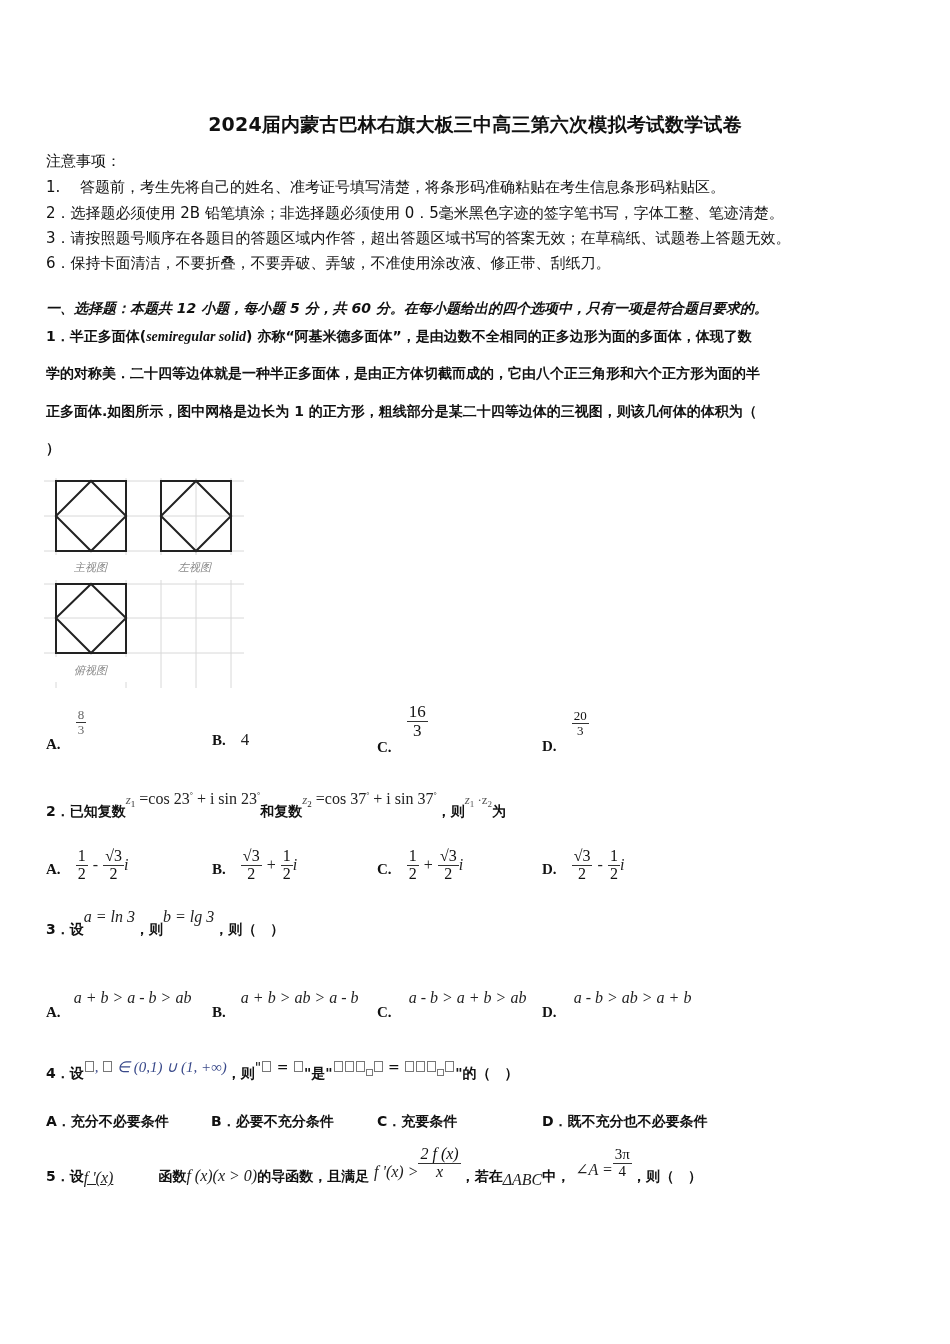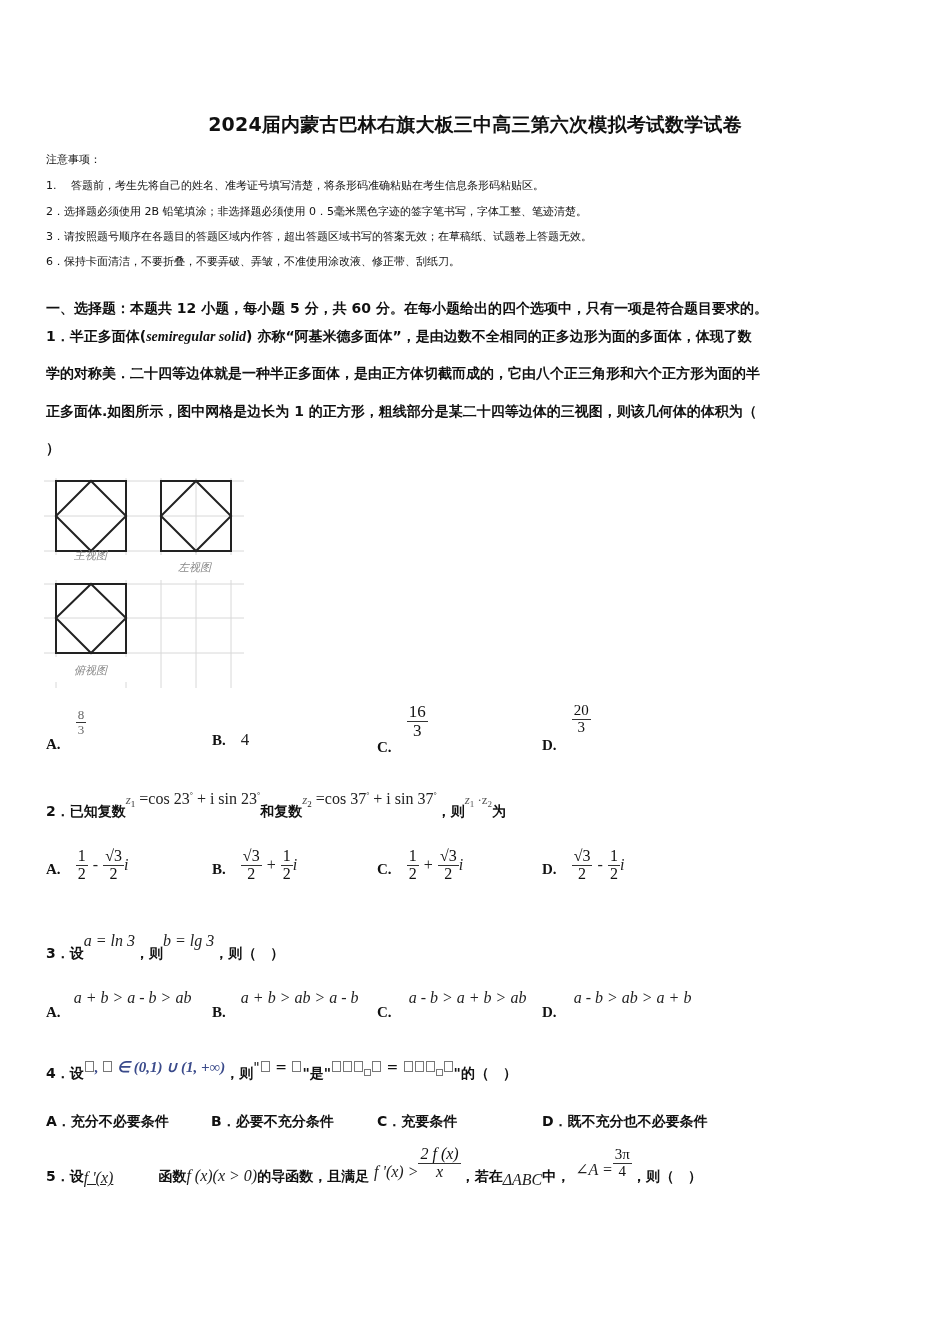--- a/index.html
+++ b/index.html
@@ -1,47 +1,47 @@
 <!DOCTYPE html>
 <html><head>
 <meta charset="utf-8">
 <style>
   html, body { margin:0; padding:0; background:#ffffff; }
   body { width:950px; height:1344px; position:relative; overflow:hidden;
          font-family:"DejaVu Sans", sans-serif; color:#111; }
   .abs { position:absolute; white-space:nowrap; }
   .title { left:0; width:950px; top:112px; text-align:center; font-size:19px; font-weight:bold; letter-spacing:0.2px; }
-  .note { font-size:11px; left:46px; }
+  .note { font-size:15px; left:46px; }
   .q { font-size:14px; font-weight:bold; left:46px; }
   .serif { font-family:"Liberation Serif", "DejaVu Serif", serif; }
   .math { font-family:"Liberation Serif", "DejaVu Serif", serif; font-weight:normal; font-size:16px; color:#222; }
   .it { font-style:italic; }
   .opt-label { font-family:"Liberation Serif", serif; font-weight:bold; font-size:15px; }
   .frac { display:inline-flex; flex-direction:column; align-items:center; vertical-align:middle; font-family:"Liberation Serif", serif; font-weight:normal; line-height:1.05; }
   .frac .num { padding:0 2px; border-bottom:1px solid #333; }
   .frac .den { padding:0 2px; }
   .sub { font-size:9px; vertical-align:-3px; }
   .sup { font-size:8px; vertical-align:6px; }
   .ph { display:inline-block; width:7px; height:9px; border:1px solid #777; margin:0 1px; vertical-align:0; }
   .ph-s { display:inline-block; width:5px; height:5px; border:1px solid #777; vertical-align:-4px; }
-  .blue { color:#3a4a8a; font-family:"Liberation Serif", serif; font-style:italic; font-weight:bold; font-size:15px; }
+  .blue { color:#3a4a8a; font-family:"Liberation Serif", serif; font-style:italic; font-weight:normal; font-size:15px; }
   .figlabel { font-family:"Liberation Serif", serif; font-style:italic; font-size:11px; color:#888; font-weight:normal; }
 </style>
 </head>
 <body>
 
 <div class="abs title">2024届内蒙古巴林右旗大板三中高三第六次模拟考试数学试卷</div>
 
 <div class="abs note" style="top:152px;">注意事项：</div>
 <div class="abs note" style="top:178px;">1.　 答题前，考生先将自己的姓名、准考证号填写清楚，将条形码准确粘贴在考生信息条形码粘贴区。</div>
 <div class="abs note" style="top:204px;">2．选择题必须使用 2B 铅笔填涂；非选择题必须使用 0．5毫米黑色字迹的签字笔书写，字体工整、笔迹清楚。</div>
 <div class="abs note" style="top:229px;">3．请按照题号顺序在各题目的答题区域内作答，超出答题区域书写的答案无效；在草稿纸、试题卷上答题无效。</div>
 <div class="abs note" style="top:254px;">6．保持卡面清洁，不要折叠，不要弄破、弄皱，不准使用涂改液、修正带、刮纸刀。</div>
 
-<div class="abs q" style="top:300px;">一、选择题：本题共 12 小题，每小题 5 分，共 60 分。在每小题给出的四个选项中，只有一项是符合题目要求的。</div>
+<div class="abs q" style="top:300px;font-style:italic;">一、选择题：本题共 12 小题，每小题 5 分，共 60 分。在每小题给出的四个选项中，只有一项是符合题目要求的。</div>
 
 <div class="abs q" style="top:328px;">
   <span>1．半正多面体(</span><span class="serif it">semiregular solid</span><span>) 亦称“阿基米德多面体”，是由边数不全相同的正多边形为面的多面体，体现了数</span>
 </div>
 <div class="abs q" style="top:365px;">学的对称美．二十四等边体就是一种半正多面体，是由正方体切截而成的，它由八个正三角形和六个正方形为面的半</div>
 <div class="abs q" style="top:403px;">正多面体.如图所示，图中网格是边长为 1 的正方形，粗线部分是某二十四等边体的三视图，则该几何体的体积为（</div>
 <div class="abs q" style="top:440px;">）</div>
 
 <div class="abs" style="left:44px; top:478px; width:200px; height:210px;">
   <svg width="200" height="210" viewBox="0 0 200 210">
@@ -64,21 +64,21 @@
     </g>
     <g fill="none" stroke="#222" stroke-width="2">
       <rect x="12" y="3" width="70" height="70"></rect>
       <polygon points="47,3 82,38 47,73 12,38"></polygon>
       <rect x="117" y="3" width="70" height="70"></rect>
       <polygon points="152,3 187,38 152,73 117,38"></polygon>
       <rect x="12" y="106" width="70" height="69"></rect>
       <polygon points="47,106 82,140 47,175 12,140"></polygon>
     </g>
   </svg>
-  <div class="abs figlabel" style="left:30px; top:70px;">主视图</div>
+  <div class="abs figlabel" style="left:30px; top:82px;">主视图</div>
   <div class="abs figlabel" style="left:134px; top:82px;">左视图</div>
   <div class="abs figlabel" style="left:30px; top:185px;">俯视图</div>
 </div>
 
 <div class="abs" style="left:46px; top:708px;">
   <span class="opt-label" style="position:relative; top:22px;">A.</span>
   <span class="frac" style="font-size:13px; color:#666; margin-left:10px;">
       <span class="num">8</span>
       <span class="den">3</span>
     </span>
@@ -89,21 +89,21 @@
 </div>
 <div class="abs" style="left:377px; top:703px;">
   <span class="opt-label" style="position:relative; top:26px;">C.</span>
   <span class="frac" style="font-size:17px; margin-left:10px;">
       <span class="num">16</span>
       <span class="den">3</span>
     </span>
 </div>
 <div class="abs" style="left:542px; top:703px;">
   <span class="opt-label" style="position:relative; top:26px;">D.</span>
-  <span class="frac" style="font-size:15px; margin-left:10px;">
+  <span class="frac" style="font-size:13px; margin-left:10px;margin-top:6px;">
       <span class="num">20</span>
       <span class="den">3</span>
     </span>
 </div>
 
 <div class="abs q" style="top:790px;">
   <span style="position:relative; top:12px;">2．已知复数</span><span class="math" style="position:relative; top:0px;"><span class="it" style="font-size:13px; color:#555;">z</span><span class="sub">1</span> <span>=cos 23</span><span class="sup">°</span><span> + i sin 23</span><span class="sup">°</span></span><span style="position:relative; top:12px;">和复数</span><span class="math"><span class="it" style="font-size:13px; color:#555;">z</span><span class="sub">2</span> <span>=cos 37</span><span class="sup">°</span><span> + i sin 37</span><span class="sup">°</span></span><span style="position:relative; top:12px;">，则</span><span class="math" style="font-size:13px; color:#555;"><span class="it">z</span><span class="sub">1</span><span> ·z</span><span class="sub">2</span></span><span style="position:relative; top:12px;">为</span>
 </div>
 
 <div class="abs" style="left:46px; top:848px;">
@@ -148,21 +148,21 @@
       <span class="num">√3</span>
       <span class="den">2</span>
     </span>
   <span class="math">-</span>
   <span class="frac" style="font-size:16px;">
       <span class="num">1</span>
       <span class="den">2</span>
     </span><span class="math it">i</span>
 </div>
 
-<div class="abs q" style="top:932px;">
+<div class="abs q" style="top:908px;">
   <span style="position:relative; top:12px;">3．设</span><span class="math it">a = ln 3</span><span style="position:relative; top:12px;">，则</span><span class="math it">b = lg 3</span><span style="position:relative; top:12px;">，则（　）</span>
 </div>
 
 <div class="abs" style="left:46px; top:988px;">
   <span class="opt-label" style="position:relative; top:14px;">A.</span>
   <span class="math it" style="margin-left:8px;">a + b &gt; a - b &gt; ab</span>
 </div>
 <div class="abs" style="left:212px; top:988px;">
   <span class="opt-label" style="position:relative; top:14px;">B.</span>
   <span class="math it" style="margin-left:10px;">a + b &gt; ab &gt; a - b</span>

